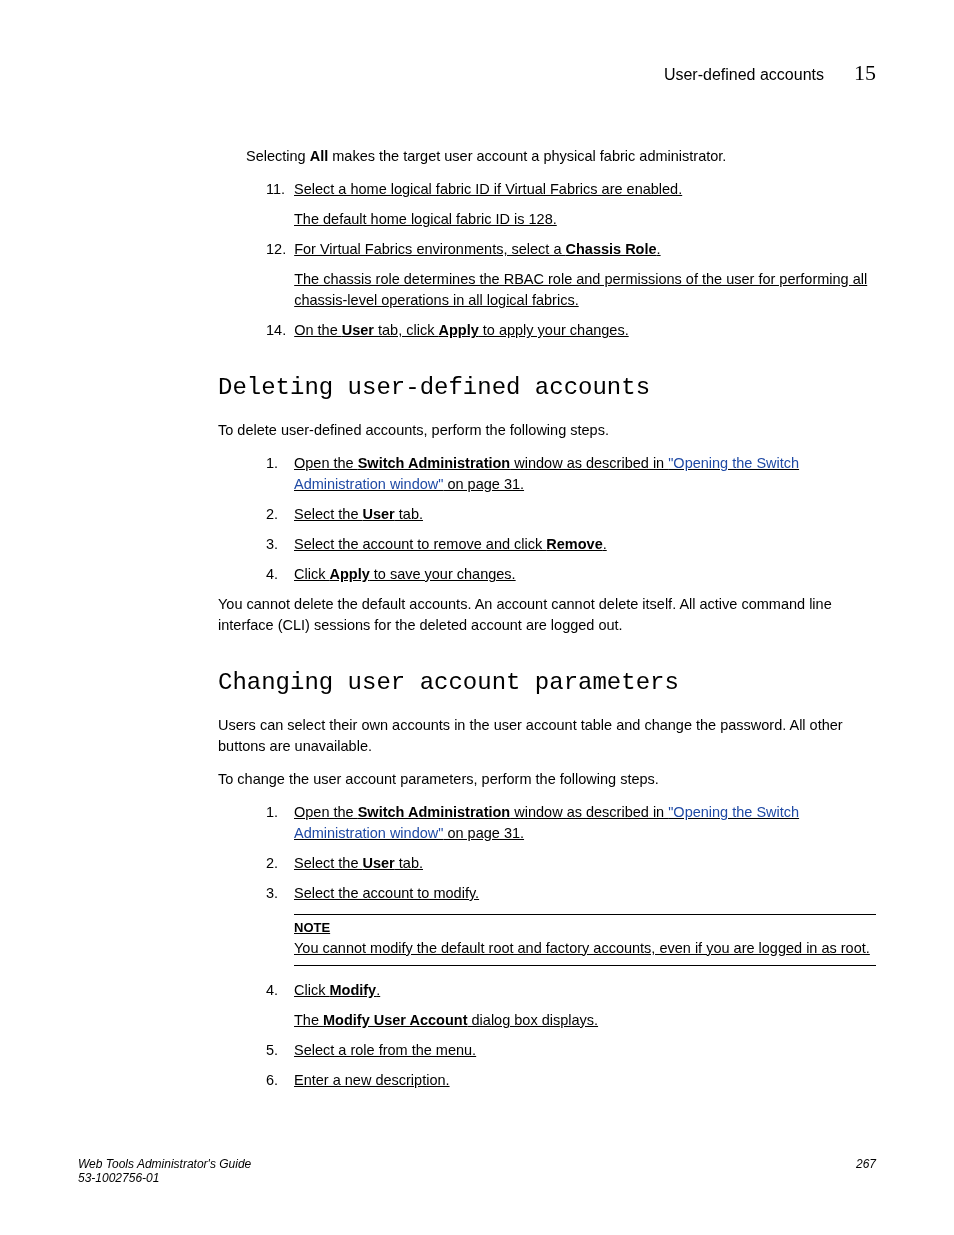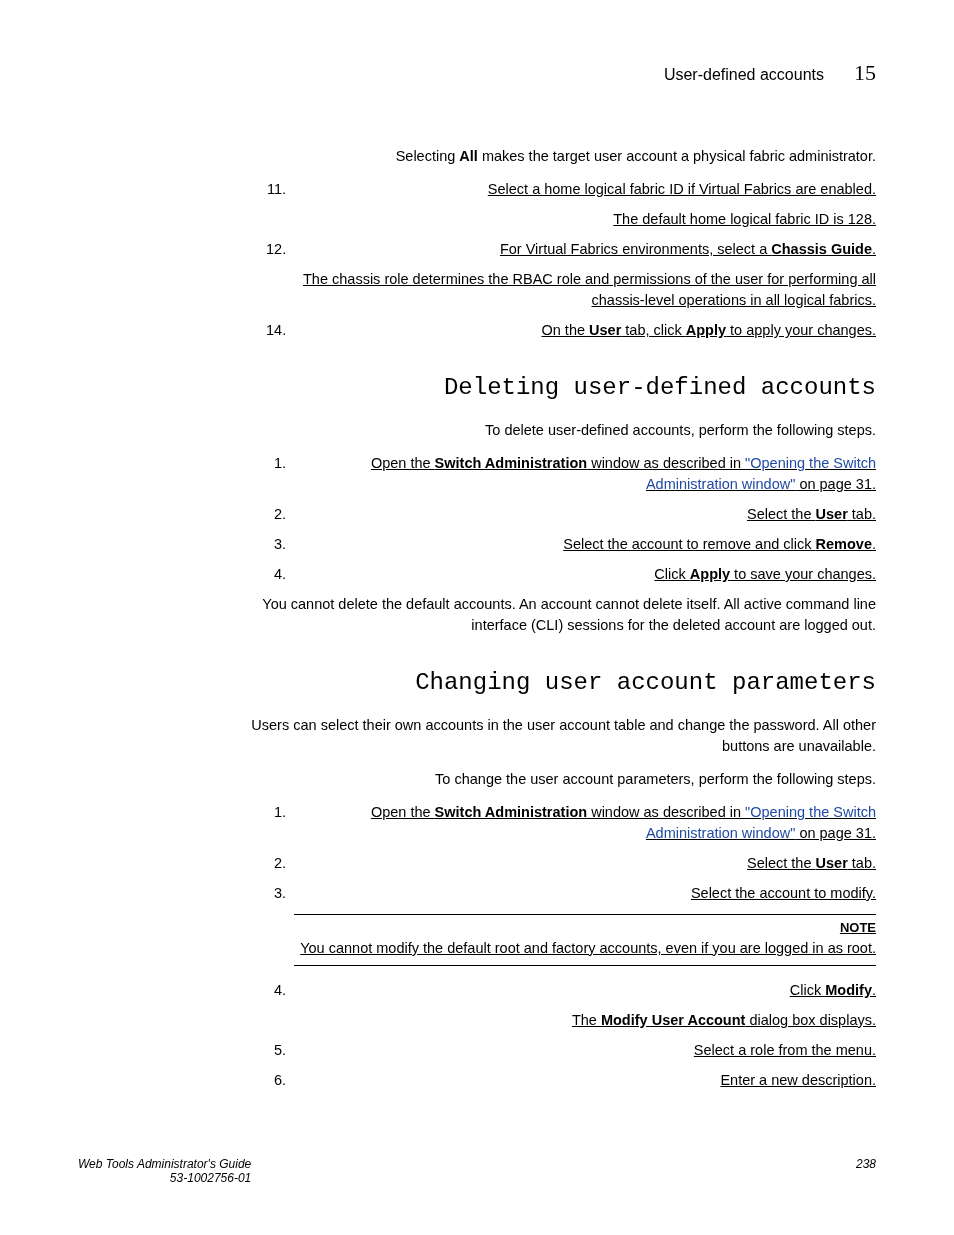--- a/index.html
+++ b/index.html
@@ -8,21 +8,20 @@
     font-family: Arial, Helvetica, sans-serif;
     color: #000;
     background: #fff;
   }
   .page {
     width: 954px;
     height: 1235px;
     position: relative;
     box-sizing: border-box;
     padding: 60px 78px 50px 78px;
-    text-align: right;
   }
   .header-line {
     display: flex;
     justify-content: flex-end;
     align-items: baseline;
     gap: 30px;
     margin-bottom: 60px;
   }
   .chapter-num {
     font-family: "Times New Roman", Times, serif;
@@ -117,21 +116,21 @@
       <div class="ol-body">
         <div>Select a home logical fabric ID if Virtual Fabrics are enabled.</div>
         <div class="sub">The default home logical fabric ID is 128.</div>
       </div>
     </div>
 
     <div class="ol-item">
       <div class="ol-marker">12.</div>
       <div class="ol-body">
         <div>
-          <span>For Virtual Fabrics environments, select a </span><span class="bold">Chassis Guide</span><span>.</span>
+          <span>For Virtual Fabrics environments, select a </span><span class="bold">Chassis Role</span><span>.</span>
         </div>
         <div class="sub">The chassis role determines the RBAC role and permissions of the user for performing all chassis-level operations in all logical fabrics.</div>
       </div>
     </div>
 
 
     <div class="ol-item">
       <div class="ol-marker">14.</div>
       <div class="ol-body">
         <span>On the </span><span class="bold">User</span><span> tab, click </span><span class="bold">Apply</span><span> to apply your changes.</span>
@@ -228,16 +227,16 @@
       </div>
     </div>
 
   </div>
 
   <div class="footer">
     <div>
       <div>Web Tools Administrator's Guide</div>
       <div>53-1002756-01</div>
     </div>
-    <div>238</div>
+    <div>267</div>
   </div>
 
 </div>
 
 </body></html>

